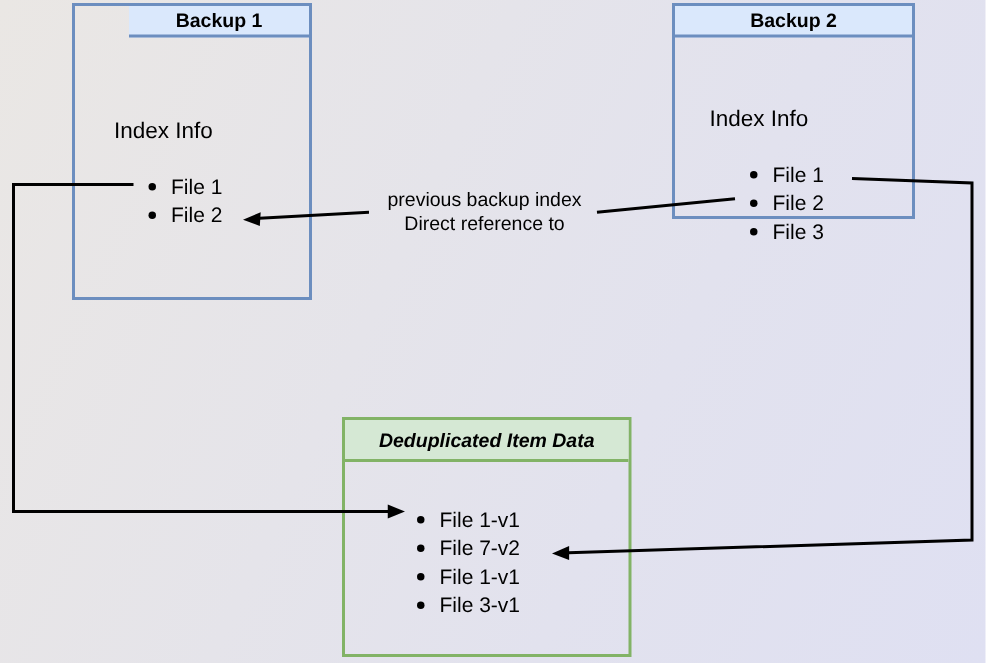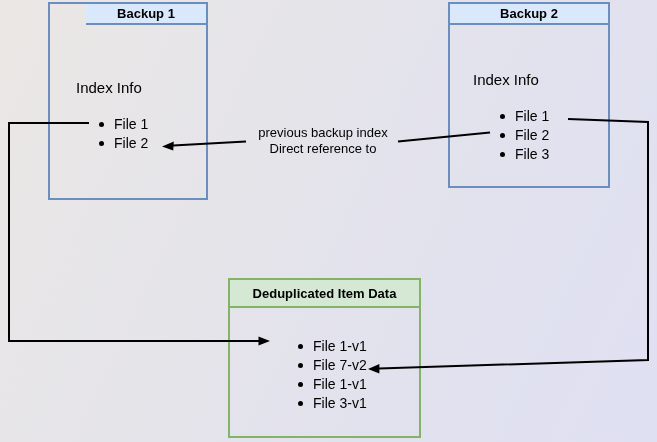--- a/index.html
+++ b/index.html
@@ -89,38 +89,38 @@
     <div class="box-header">
       <span>Backup 1</span>
     </div>
   </div>
   <div class="index-label" style="left:76px; top:61px;">Index Info</div>
   <ul class="file-list" style="left:114px; top:115px;">
     <li>File 1</li>
     <li>File 2</li>
   </ul>
 
-  <div class="box blue" style="left:448px; top:2px; width:162px; height:186px;">
+  <div class="box blue" style="left:448px; top:2px; width:162px; height:144px;">
     <div class="box-header">
       <span>Backup 2</span>
     </div>
   </div>
   <div class="index-label" style="left:473px; top:53px;">Index Info</div>
   <ul class="file-list" style="left:515px; top:107px;">
     <li>File 1</li>
     <li>File 2</li>
     <li>File 3</li>
   </ul>
 
-  <div class="box green" style="left:228px; top:278px; width:193px; height:160px;">
+  <div class="box green" style="left:228px; top:278px; width:193px; height:160px;font-style:italic;">
     <div class="box-header">
       <span>Deduplicated Item Data</span>
     </div>
   </div>
-  <ul class="file-list" style="left:293px; top:337px;margin-left:20px;">
+  <ul class="file-list" style="left:293px; top:337px;">
     <li>File 1-v1</li>
     <li>File 7-v2</li>
     <li>File 1-v1</li>
     <li>File 3-v1</li>
   </ul>
 
   <div class="edge-label">
     <div>previous backup index</div>
     <div>Direct reference to</div>
   </div>

